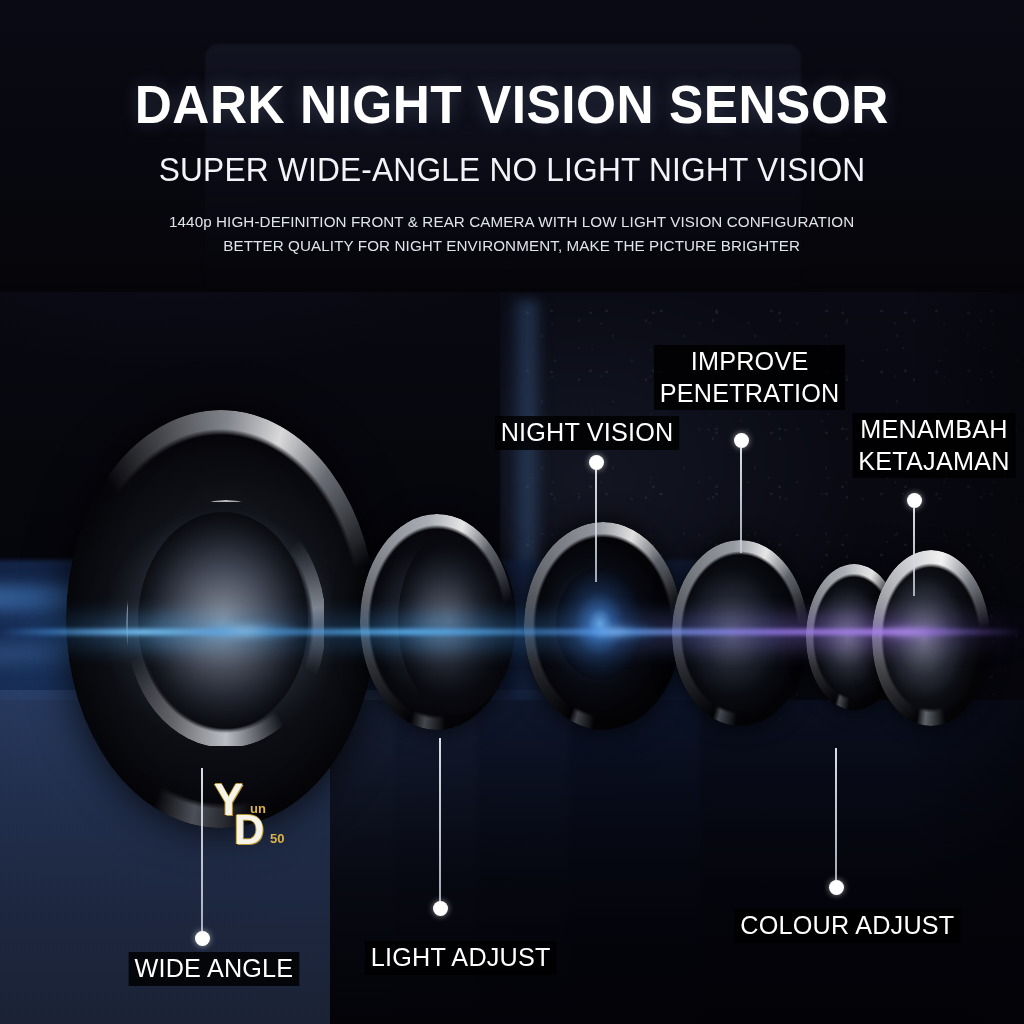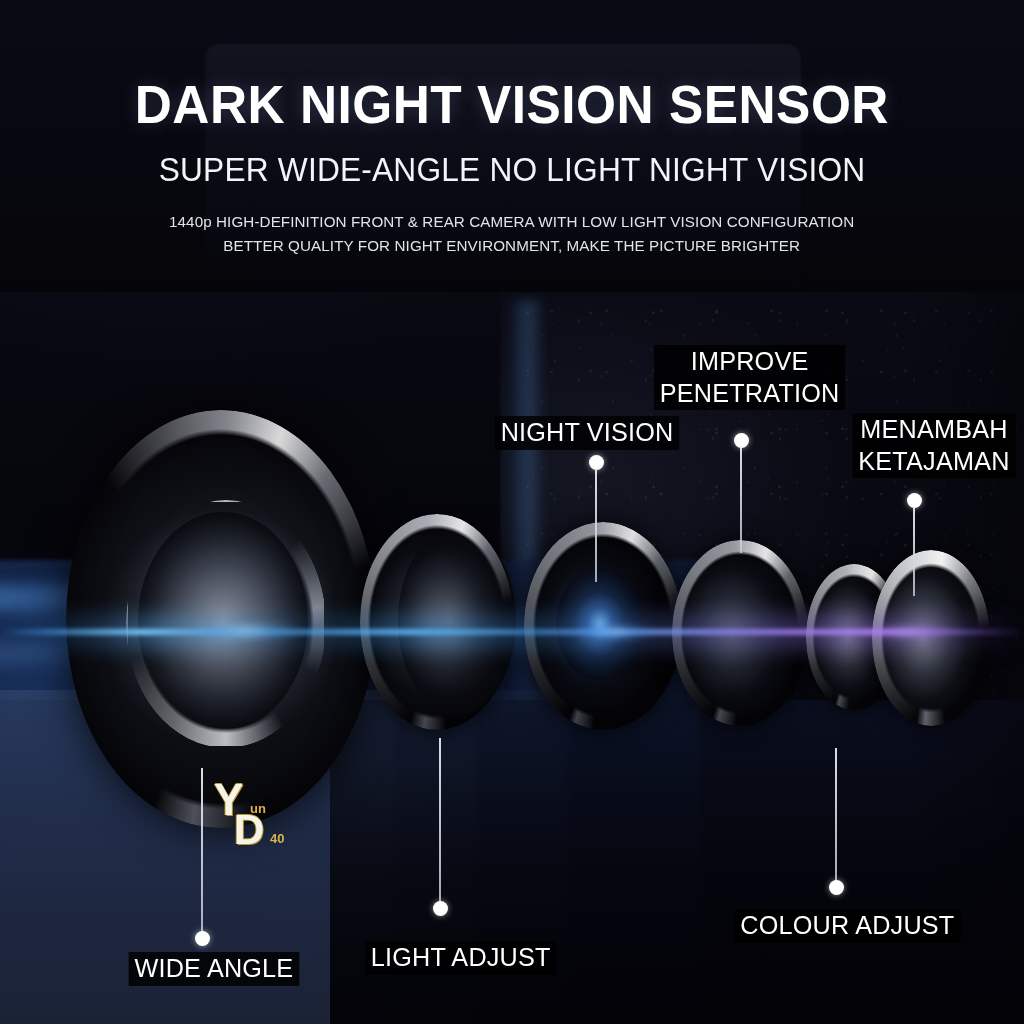--- a/index.html
+++ b/index.html
@@ -457,21 +457,21 @@
     <div class="flare-core"></div>
     <div class="flare-hot-1"></div>
     <div class="flare-hot-2"></div>
     <div class="flare-hot-3"></div>
   </div>
 
   <div class="watermark">
     <span class="wm-y">Y</span>
     <span class="wm-un">un</span>
     <span class="wm-d">D</span>
-    <span class="wm-40">40</span>
+    <span class="wm-40">50</span>
   </div>
 
   <div class="header-band"></div>
   <div class="header-panel"></div>
   <div class="header-inner">
     <div class="hl-title">DARK NIGHT VISION SENSOR</div>
     <div class="hl-sub">SUPER WIDE-ANGLE NO LIGHT NIGHT VISION</div>
     <div class="hl-desc">
       <div>1440p HIGH-DEFINITION FRONT &amp; REAR CAMERA WITH LOW LIGHT VISION CONFIGURATION</div>
       <div>BETTER QUALITY FOR NIGHT ENVIRONMENT, MAKE THE PICTURE BRIGHTER</div>

